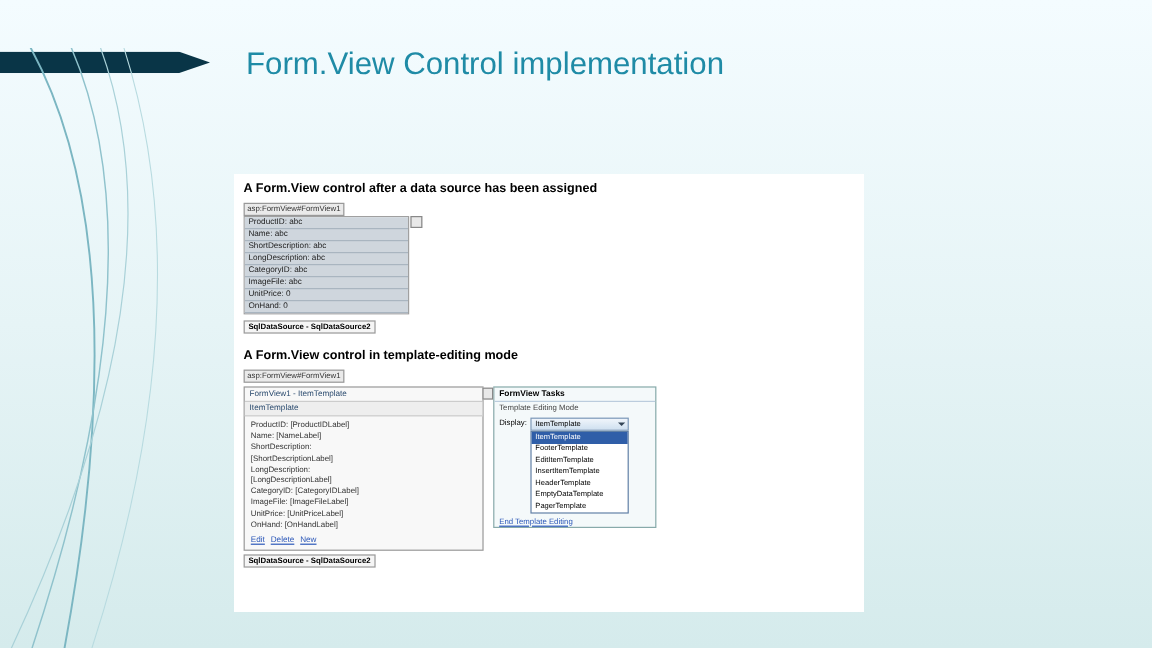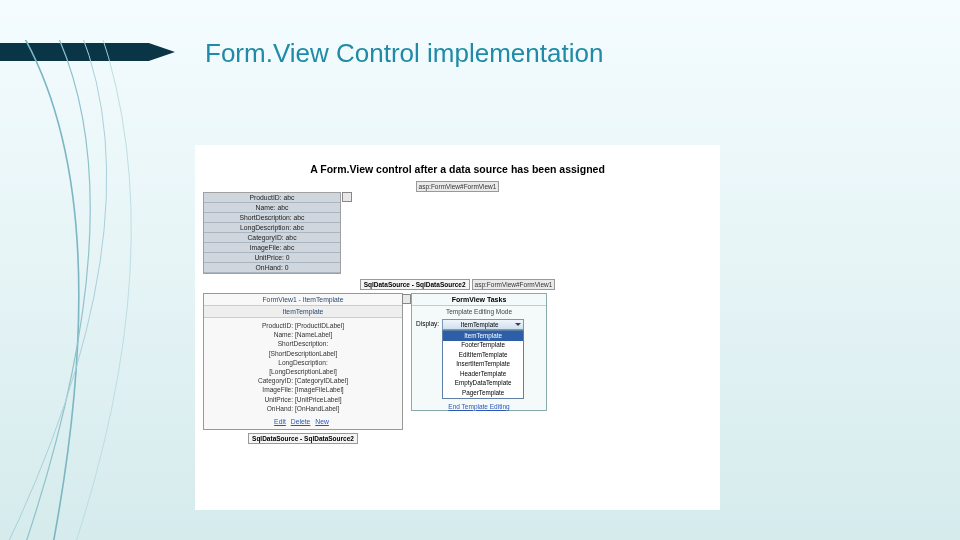--- a/index.html
+++ b/index.html
@@ -37,24 +37,23 @@
     font-weight: 400;
     color: #1f8ba6;
   }
   .content-block {
     position: absolute;
     top: 145px;
     left: 195px;
     width: 525px;
     height: 365px;
     background: #fff;
-    padding: 18px 8px;
+    padding: 6px 8px;
     font-size: 7px;
     color: #000;
-    text-align: center;
   }
   .caption {
     font-size: 10.5px;
     font-weight: bold;
     color: #000;
     margin-bottom: 6px;
   }
   .designer-strip {
     border: 1px solid #999;
     background: #eaeaea;
@@ -238,20 +237,21 @@
       <div class="fv1-row">LongDescription: abc</div>
       <div class="fv1-row">CategoryID: abc</div>
       <div class="fv1-row">ImageFile: abc</div>
       <div class="fv1-row">UnitPrice: 0</div>
       <div class="fv1-row">OnHand: 0</div>
     </div>
   </div>
   <div class="src-label">SqlDataSource - SqlDataSource2</div>
 
   
+  <div class="caption" style="margin-top:12px;">A Form.View control in template-editing mode</div>
 
   <div class="designer-strip">asp:FormView#FormView1</div>
   <div class="row2">
 
     <div>
       <div class="fv2-wrap">
         <div class="fv2-hdr">FormView1 - ItemTemplate</div>
         <div class="fv2-tmpl-hdr">ItemTemplate</div>
         <div class="fv2-body">
           <div>ProductID: [ProductIDLabel]</div>

